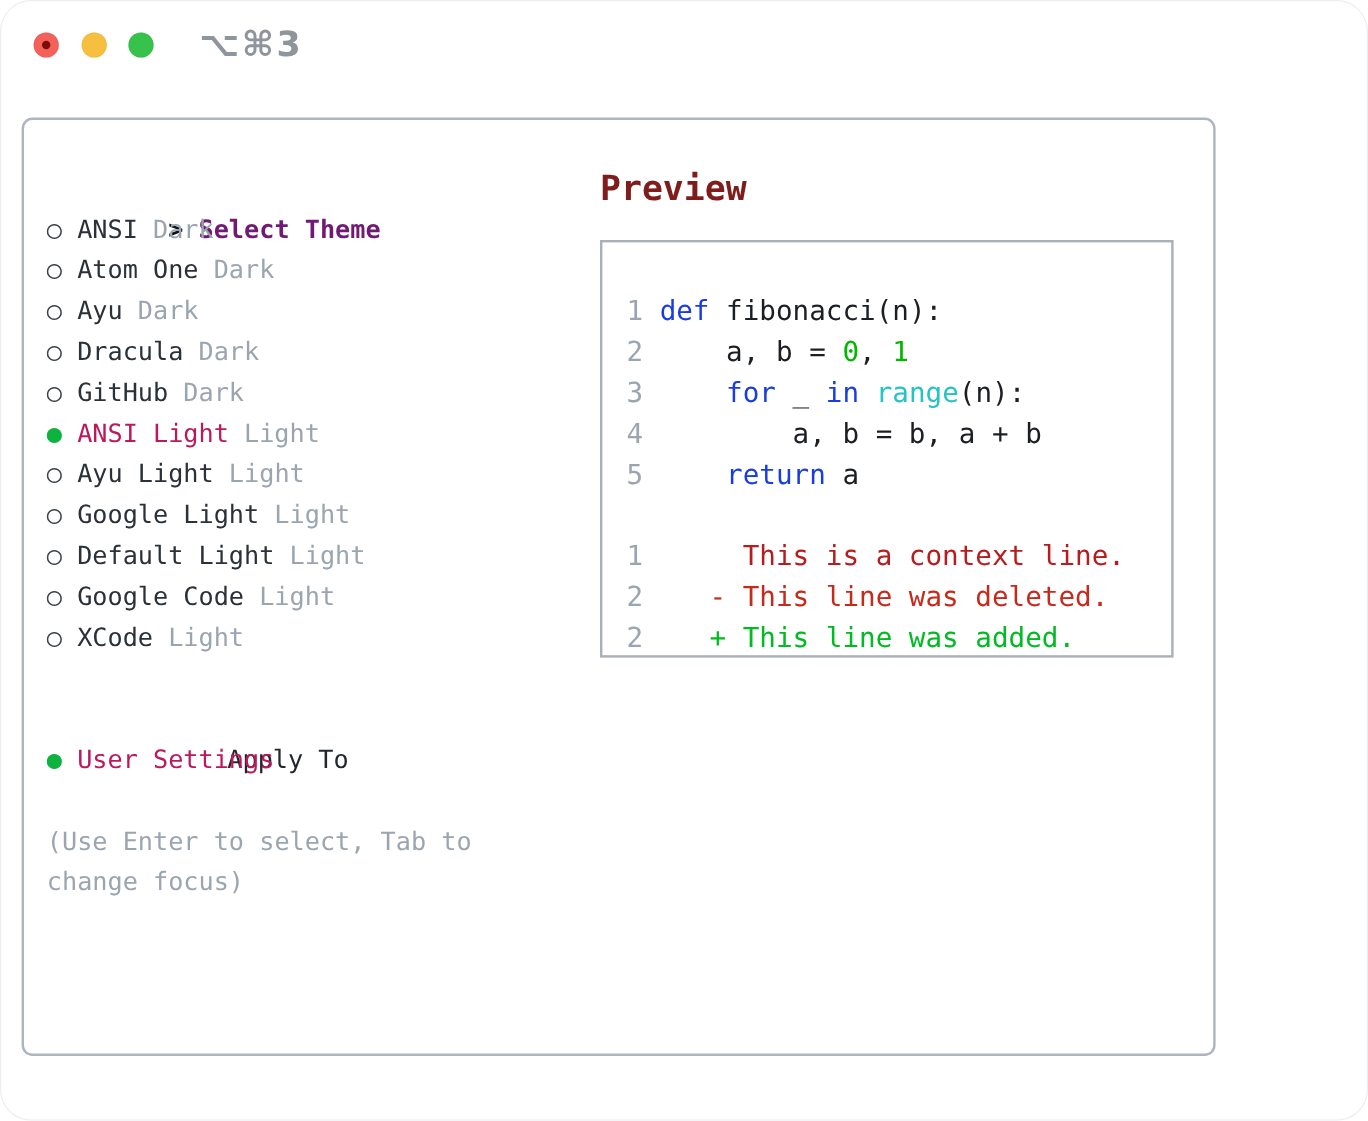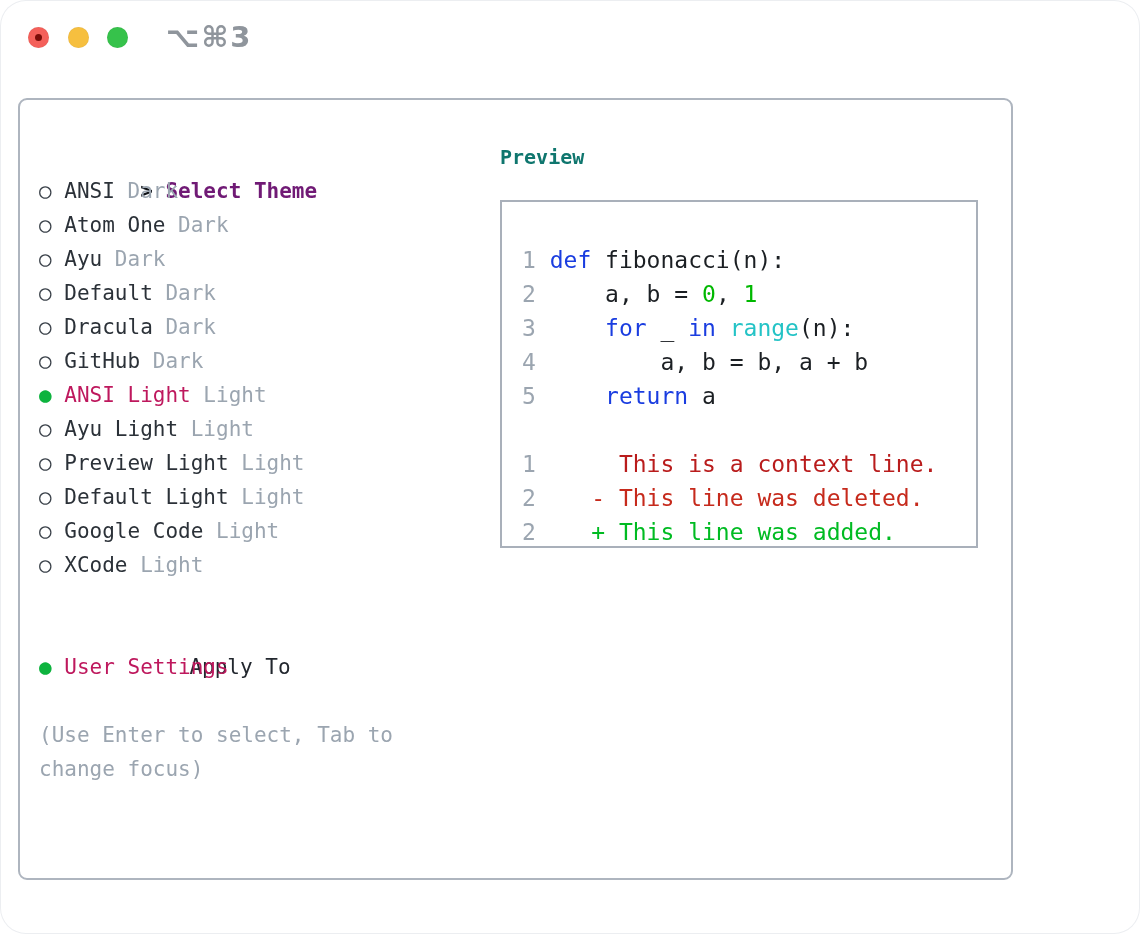--- a/index.html
+++ b/index.html
@@ -53,21 +53,21 @@
   .cursor { color: #0e1116; font-weight: bold; }
   .hdr    { color: #701a75; font-weight: bold; }
   .item-name { color: #2b3138; }
   .variant   { color: #9ba5b0; margin-left: 1ch; }
   .selected .marker    { color: #0db33e; }
   .selected .item-name { color: #be185d; }
   .apply-label { color: #22272e; margin-left: 24px; }
   .hint { color: #9ba5b0; }
 
   
-  .preview-label { height: 34px; line-height: 34px; font-size: 20px; font-weight: bold; color: #0f766e; }
+  .preview-label { height: 34px; line-height: 34px; font-size: 29px; font-weight: bold; color: #7f1d1d; }
   .preview-box {
     margin-top: 26px;
     width: 478px; height: 348px;
     box-sizing: border-box;
     border: 2px solid #a9b0ba;
     background: #ffffff;
     padding: 41px 0 0 20px;
     overflow: hidden;
   }
   .code-row { height: 34px; line-height: 34px; font-size: 23px; white-space: pre; }
@@ -90,26 +90,25 @@
   <div class="panel">
 
     <div class="left-col">
       <div class="row">
         <span class="marker cursor">&gt;</span><span class="hdr">Select Theme</span>
       </div>
       <div id="theme-items">
           <div class="row"><span class="marker">○</span><span class="item-name">ANSI</span><span class="variant">Dark</span></div>
           <div class="row"><span class="marker">○</span><span class="item-name">Atom One</span><span class="variant">Dark</span></div>
           <div class="row"><span class="marker">○</span><span class="item-name">Ayu</span><span class="variant">Dark</span></div>
-          <div class="row"><span class="marker">○</span><span class="item-name">Default</span><span class="variant">Dark</span></div>
           <div class="row"><span class="marker">○</span><span class="item-name">Dracula</span><span class="variant">Dark</span></div>
           <div class="row"><span class="marker">○</span><span class="item-name">GitHub</span><span class="variant">Dark</span></div>
           <div class="row selected"><span class="marker">●</span><span class="item-name">ANSI Light</span><span class="variant">Light</span></div>
           <div class="row"><span class="marker">○</span><span class="item-name">Ayu Light</span><span class="variant">Light</span></div>
-          <div class="row"><span class="marker">○</span><span class="item-name">Preview Light</span><span class="variant">Light</span></div>
+          <div class="row"><span class="marker">○</span><span class="item-name">Google Light</span><span class="variant">Light</span></div>
           <div class="row"><span class="marker">○</span><span class="item-name">Default Light</span><span class="variant">Light</span></div>
           <div class="row"><span class="marker">○</span><span class="item-name">Google Code</span><span class="variant">Light</span></div>
           <div class="row"><span class="marker">○</span><span class="item-name">XCode</span><span class="variant">Light</span></div>
         </div>
       <div class="row"> </div>
       <div class="row">
         <span class="marker"> </span><span class="apply-label">Apply To</span>
       </div>
       <div id="apply-options">
           <div class="row selected"><span class="marker">●</span><span class="item-name">User Settings</span></div>

